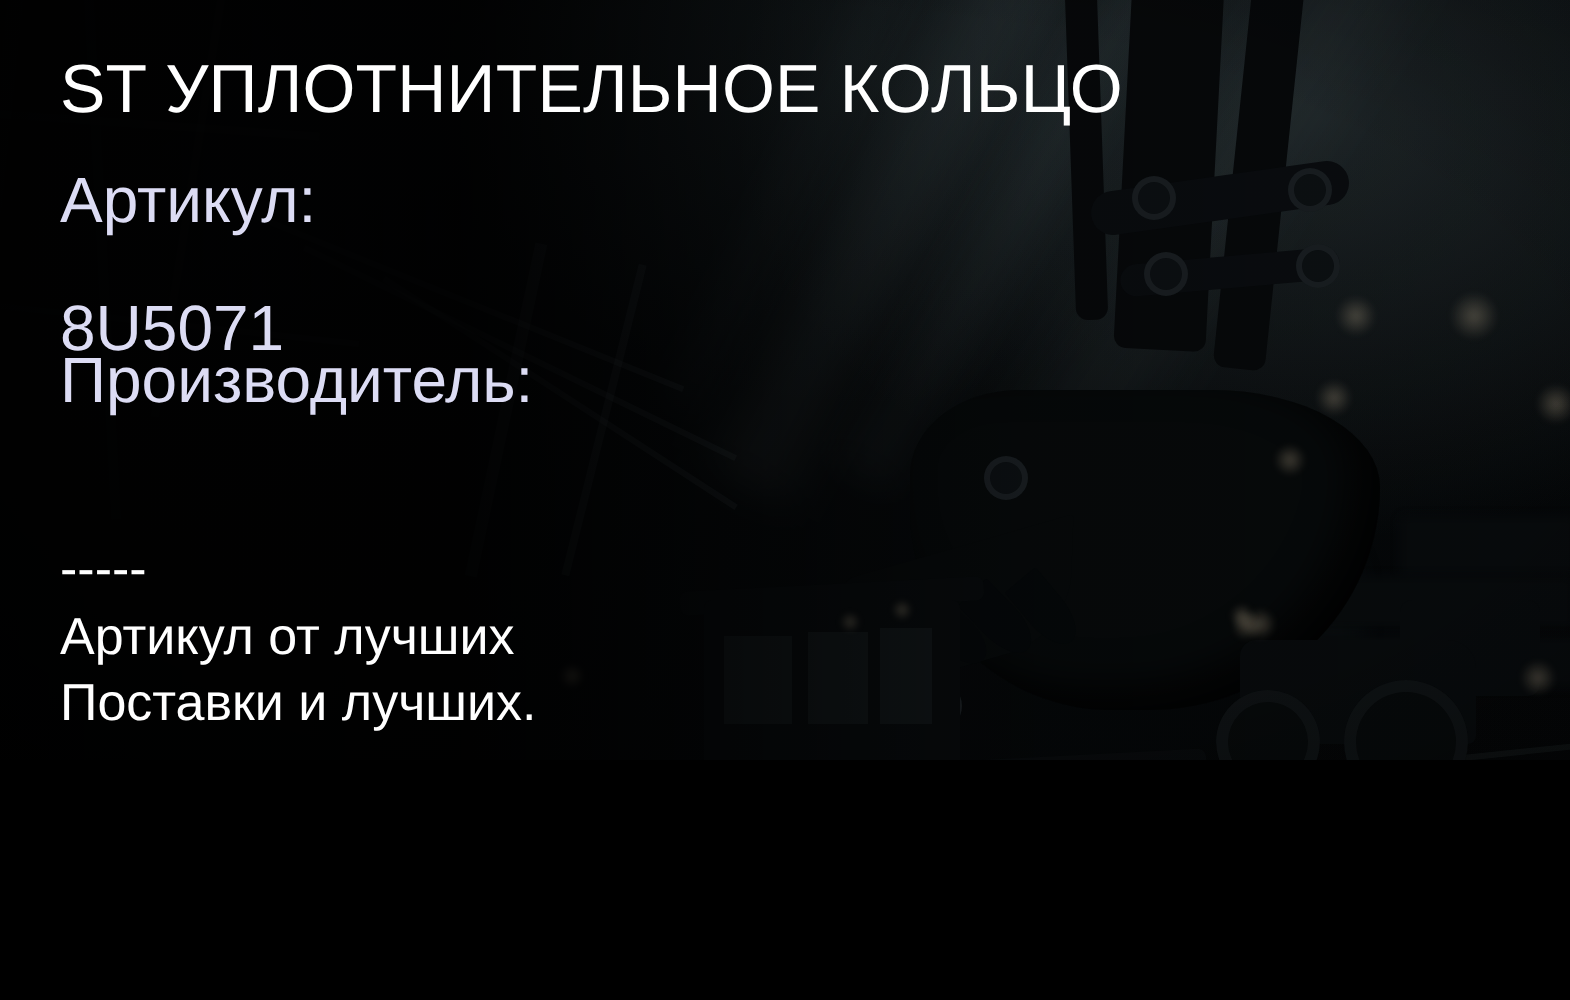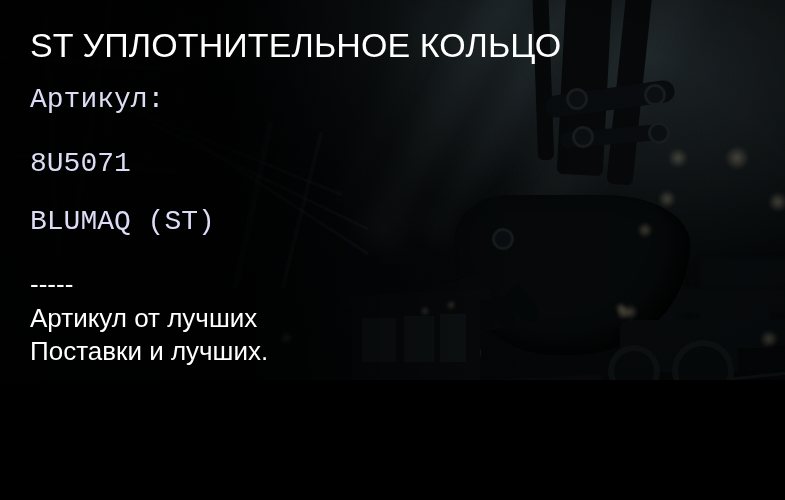--- a/index.html
+++ b/index.html
@@ -185,25 +185,24 @@
     left: 0;
     font-size: 34px;
     line-height: 40px;
     color: #ffffff;
     white-space: nowrap;
     letter-spacing: 0.1px;
   }
   .field {
     position: absolute;
     left: 0;
-    font-size: 28px;
+    font-size: 32px;
     line-height: 32px;
     color: #dcdcf4;
     white-space: nowrap;
-    font-family: Liberation Mono, monospace;
   }
   .field.article { top: 84px; }
   .field.maker   { top: 174px; }
   .field .val { display: block; margin-top: 32px; }
 
   .sep {
     position: absolute;
     left: 0;
     top: 268px;
     font-size: 26px;
@@ -316,21 +315,21 @@
   <div class="content">
 
     <div class="title">ST УПЛОТНИТЕЛЬНОЕ КОЛЬЦО</div>
 
     <div class="field article">
       <span class="lbl">Артикул:</span>
       <span class="val">8U5071</span>
     </div>
 
     <div class="field maker">
-      <span class="val">BLUMAQ (ST)</span>
+      <span class="lbl">Производитель:</span>
     </div>
 
     <div class="sep">-----</div>
 
     <div class="promo">
       <div>Артикул от лучших</div>
       <div>Поставки и лучших.</div>
     </div>
 
   </div>

